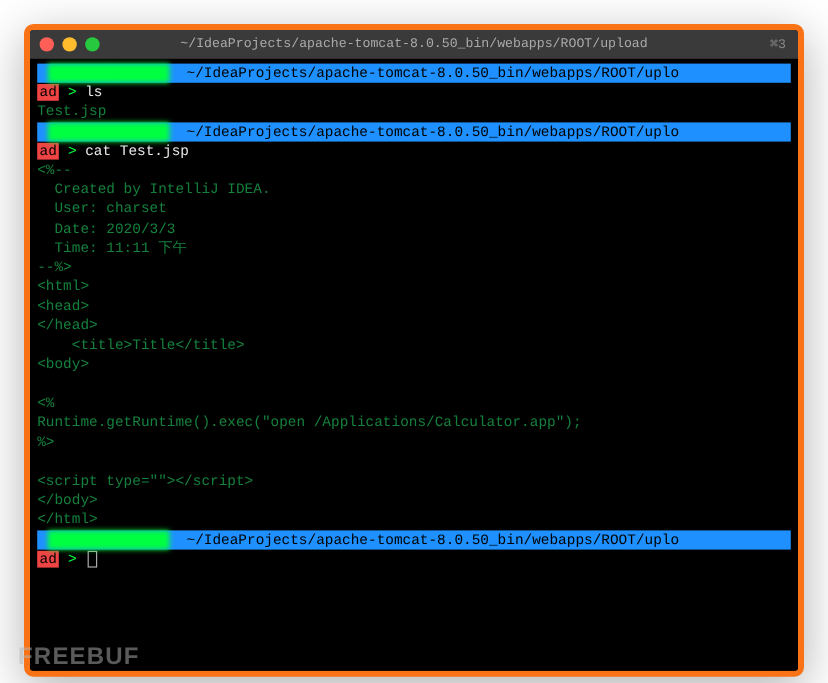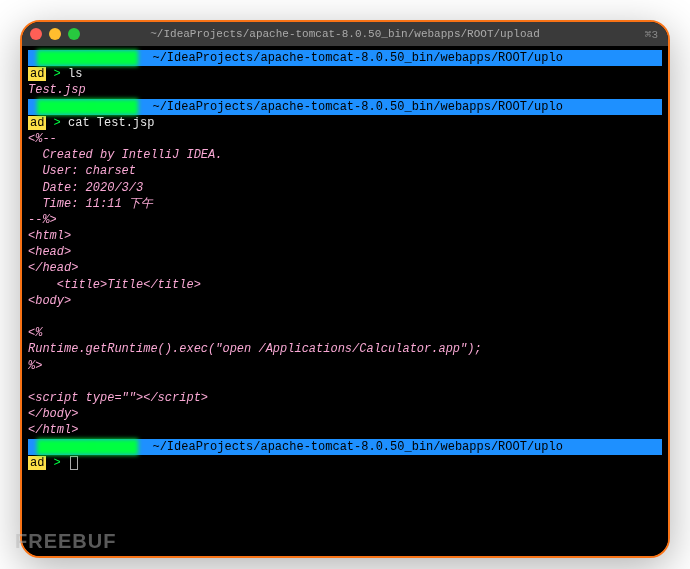--- a/index.html
+++ b/index.html
@@ -10,24 +10,24 @@
     body {
       background: #ffffff;
       font-family: Menlo, Monaco, "Courier New", monospace;
       font-size: 12px;
       padding: 20px;
       position: relative;
     }
     .terminal-window {
       width: 650px;
       background: #000000;
-      border-radius: 20px;
+      border-radius: 8px;
       overflow: hidden;
       box-shadow: 0 10px 40px rgba(0,0,0,0.3);
-      border: 2px solid #f97316;
+      border: 5px solid #f97316;
     }
     .title-bar {
       background: #3a3a3a;
       height: 24px;
       display: flex;
       align-items: center;
       padding: 0 8px;
       position: relative;
     }
     .traffic-lights {
@@ -80,33 +80,32 @@
     .prompt-line .path {
       color: #000000;
       margin-top: 20px;
     }
     .cmd-line {
       color: #e8e8e8;
       line-height: 1.35;
       white-space: pre;
     }
     .cmd-line .ad {
-      background: #fde047;
+      background: #ef4444;
       color: #000;
       padding: 0 2px;
     }
     .cmd-line .arrow {
       color: #00ff41;
     }
     .output-line {
-      color: #f9a8d4;
+      color: #15803d;
       line-height: 1.35;
       white-space: pre;
       min-height: 1.35em;
-      font-style: italic;
     }
     .cursor {
       display: inline-block;
       width: 8px;
       height: 14px;
       border: 1px solid #aaa;
       vertical-align: middle;
       margin-left: 2px;
     }
     .watermark {

